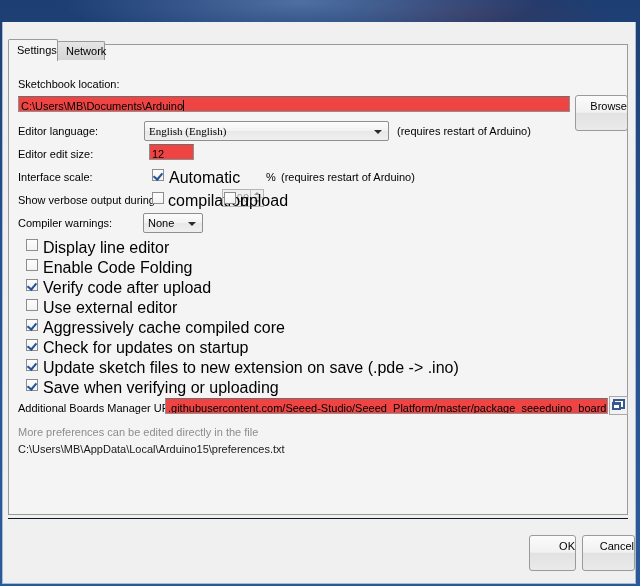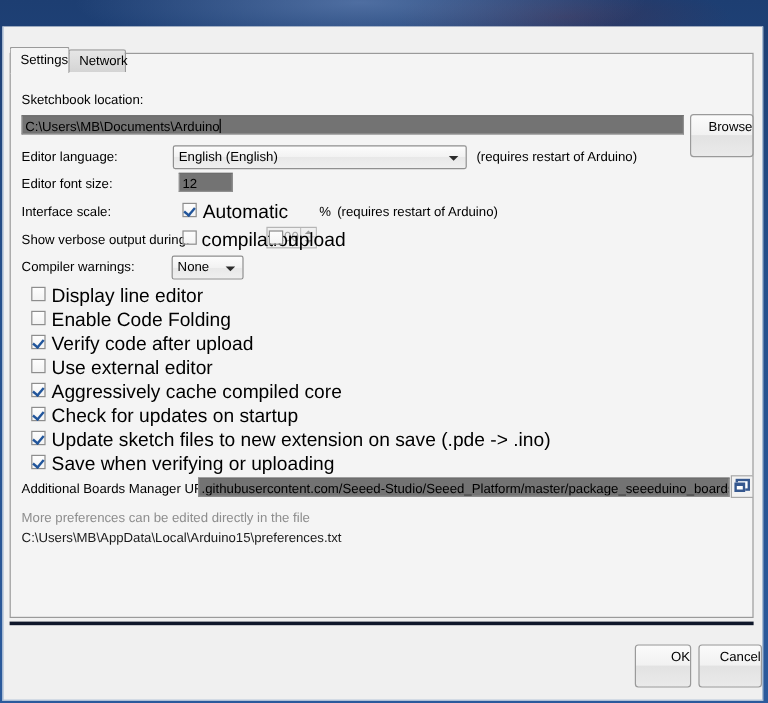--- a/index.html
+++ b/index.html
@@ -118,21 +118,21 @@
     border: 1px solid #9a9a9a;
   }
 
   
   #footer-panel {
     position: absolute;
     left: 5px; top: 496px;
     width: 620px; height: 60px;
     box-sizing: border-box;
     background: #f0f0f0;
-    border-top: 3px solid #0f172a;
+    border-top: 1px solid #0f172a;
   }
 
   
   .label {
     position: absolute;
     font-size: 11px;
     color: #000;
     white-space: nowrap;
     text-align: center;
   }
@@ -151,21 +151,21 @@
   .path-text {
     position: absolute;
     font-size: 11px;
     color: #1a1a1a;
     white-space: nowrap;
   }
 
   .textfield {
     position: absolute;
     box-sizing: border-box;
-    background: #737373;
+    background: #ef4444;
     border: 1px solid #8f8f8f;
     border-top-color: #6d6d6d;
     font-size: 11px;
     color: #000;
     padding: 0 2px;
     line-height: 18px;
     height: 16px;
     overflow: hidden;
     white-space: nowrap;
     cursor: text;
@@ -326,27 +326,27 @@
       </div>
     </div>
 
     <div id="tab-panel">
 
       <div class="label" style="left:9px; top:33px;">Sketchbook location:</div>
       <div class="textfield" style="left:9px; top:51px; width:552px;"><span>C:\Users\MB\Documents\Arduino</span><span class="caret"></span></div>
       <div class="button" style="left:566px; top:50px; width:53px;">Browse</div>
 
       <div class="label" style="left:9px; top:80px;">Editor language:</div>
-      <div class="combo" style="left:135px; top:76px; width:245px;">
+      <div class="combo" style="left:135px; top:76px; width:245px;font-family:Liberation Serif, serif;">
         <span>English (English)</span>
         <span class="arrow"></span>
       </div>
       <div class="hint" style="left:388px; top:80px;">(requires restart of Arduino)</div>
 
-      <div class="label" style="left:9px; top:103px;">Editor font size:</div>
+      <div class="label" style="left:9px; top:103px;">Editor edit size:</div>
       <div class="textfield" style="left:120px; top:99px; width:45px;margin-left:20px;">12</div>
 
       <div class="label" style="left:9px; top:126px;">Interface scale:</div>
       <div class="checkbox checked" style="left:143px; top:124px;"></div>
       <div class="cb-label" style="left:160px; top:124px;">Automatic</div>
       <div id="scale-spinner">
         <div class="val">100</div>
         <div class="spin-up"></div>
         <div class="spin-down"></div>
       </div>

